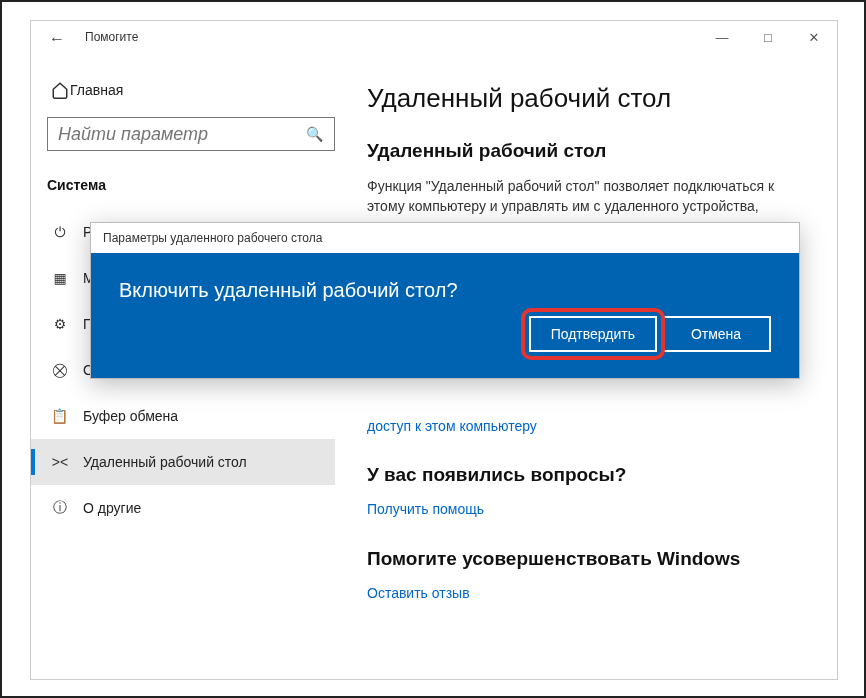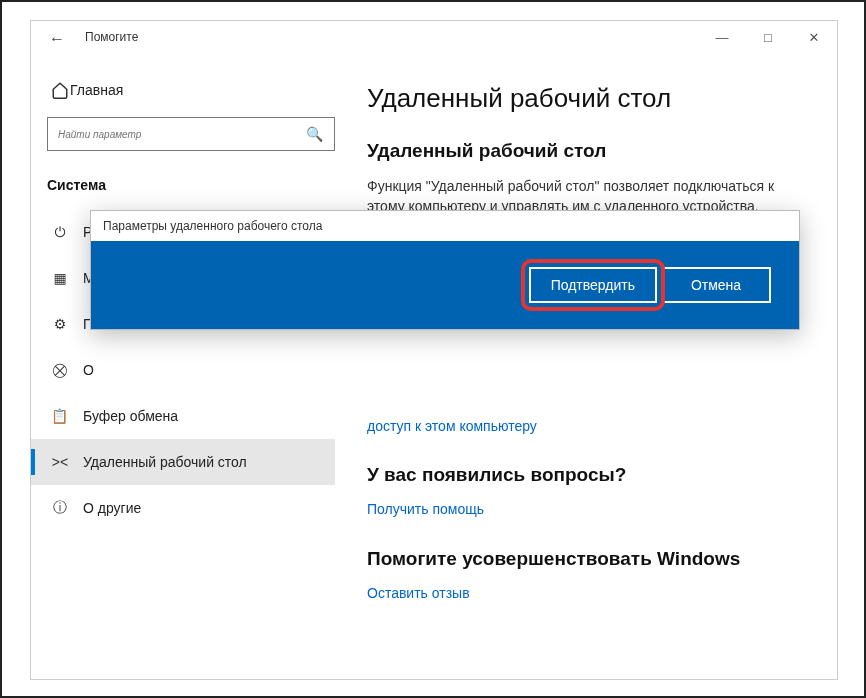--- a/index.html
+++ b/index.html
@@ -14,37 +14,37 @@
     .win-controls { display: flex; }
     .win-btn { width: 46px; height: 32px; display: flex; align-items: center; justify-content: center; color: #555; font-size: 13px; }
     
     .content { display: flex; height: calc(100% - 32px); }
     
     .sidebar { width: 320px; padding: 28px 16px 0 16px; }
     .home-row { display: flex; align-items: center; gap: 1px; margin-bottom: 18px; padding-left: 4px; }
     .home-icon { width: 18px; height: 18px; }
     .home-label { font-size: 14px; color: #222; }
     .search-box { border: 1px solid #777; height: 34px; display: flex; align-items: center; padding: 0 10px; margin-bottom: 26px; background: #fff; }
-    .search-input { flex: 1; border: none; outline: none; font-size: 10px; background: transparent; font-style: italic; color: #888; }
+    .search-input { flex: 1; border: none; outline: none; font-size: 18px; background: transparent; font-style: italic; color: #888; }
     .search-icon { color: #666; font-size: 14px; }
     .section-header { font-size: 14px; font-weight: 600; color: #111; margin-bottom: 16px; }
     .nav-list { list-style: none; margin-left: -16px; }
     .nav-item { display: flex; align-items: center; gap: 14px; padding: 12px 20px; font-size: 14px; color: #222; height: 46px; }
     .nav-item.active { background: #e6e6e6; position: relative; }
     .nav-item.active::before { content:""; position:absolute; left:0; top:10px; bottom:10px; width:4px; background:#0078d4; }
     .nav-icon { width: 18px; height: 18px; display: flex; align-items: center; justify-content: center; color: #333; }
     
     .main { flex: 1; padding: 30px 24px 0 16px; overflow: hidden; }
     .page-title { font-size: 26px; font-weight: 400; color: #111; margin-bottom: 26px; }
     .sub-heading { font-size: 19px; font-weight: 600; color: #111; margin-bottom: 14px; }
     .desc-text { font-size: 14px; color: #333; line-height: 1.45; margin-bottom: 20px; }
     .link-text { font-size: 14px; color: #0066cc; line-height: 1.4; margin-bottom: 28px; display: block; }
     .spacer-block { height: 180px; }
     
-    .dialog-overlay { position: absolute; left: 88px; top: 208px; width: 710px; background: #fff; border: 1px solid #bbb; box-shadow: 0 6px 24px rgba(0,0,0,0.25); }
+    .dialog-overlay { position: absolute; left: 88px; top: 220px; width: 710px; background: #fff; border: 1px solid #bbb; box-shadow: 0 6px 24px rgba(0,0,0,0.25); }
     .dialog-title { font-size: 12px; color: #333; padding: 8px 12px; background: #fff; }
     .dialog-body { background: #0063b1; padding: 26px 28px 26px 28px; color: #fff; }
     .dialog-heading { font-size: 20px; font-weight: 400; margin-bottom: 14px; }
     .dialog-text { font-size: 14px; line-height: 1.45; margin-bottom: 30px; }
     .dialog-actions { display: flex; justify-content: flex-end; gap: 4px; }
     .dlg-btn { border: 2px solid #fff; background: transparent; color: #fff; font-size: 14px; padding: 8px 20px; min-width: 110px; text-align: center; cursor: pointer; }
     .confirm-highlight { position: relative; }
     .confirm-highlight::before { content:""; position:absolute; left:-8px; top:-8px; right:-8px; bottom:-8px; border: 4px solid #e3342f; border-radius: 10px; pointer-events:none; }
   </style>
 </head>
@@ -118,20 +118,21 @@
       <a class="link-text">Получить помощь</a>
       <h2 class="sub-heading">Помогите усовершенствовать Windows</h2>
       <a class="link-text">Оставить отзыв</a>
     </div>
   </div>
 </div>
 
 <div class="dialog-overlay">
   <div class="dialog-title">Параметры удаленного рабочего стола</div>
   <div class="dialog-body">
+    <div class="dialog-heading">Включить удаленный рабочий стол?</div>
     <div class="dialog-actions">
       <span class="confirm-highlight">
         <button class="dlg-btn">Подтвердить</button>
       </span>
       <button class="dlg-btn">Отмена</button>
     </div>
   </div>
 </div>
 
 </body></html>

